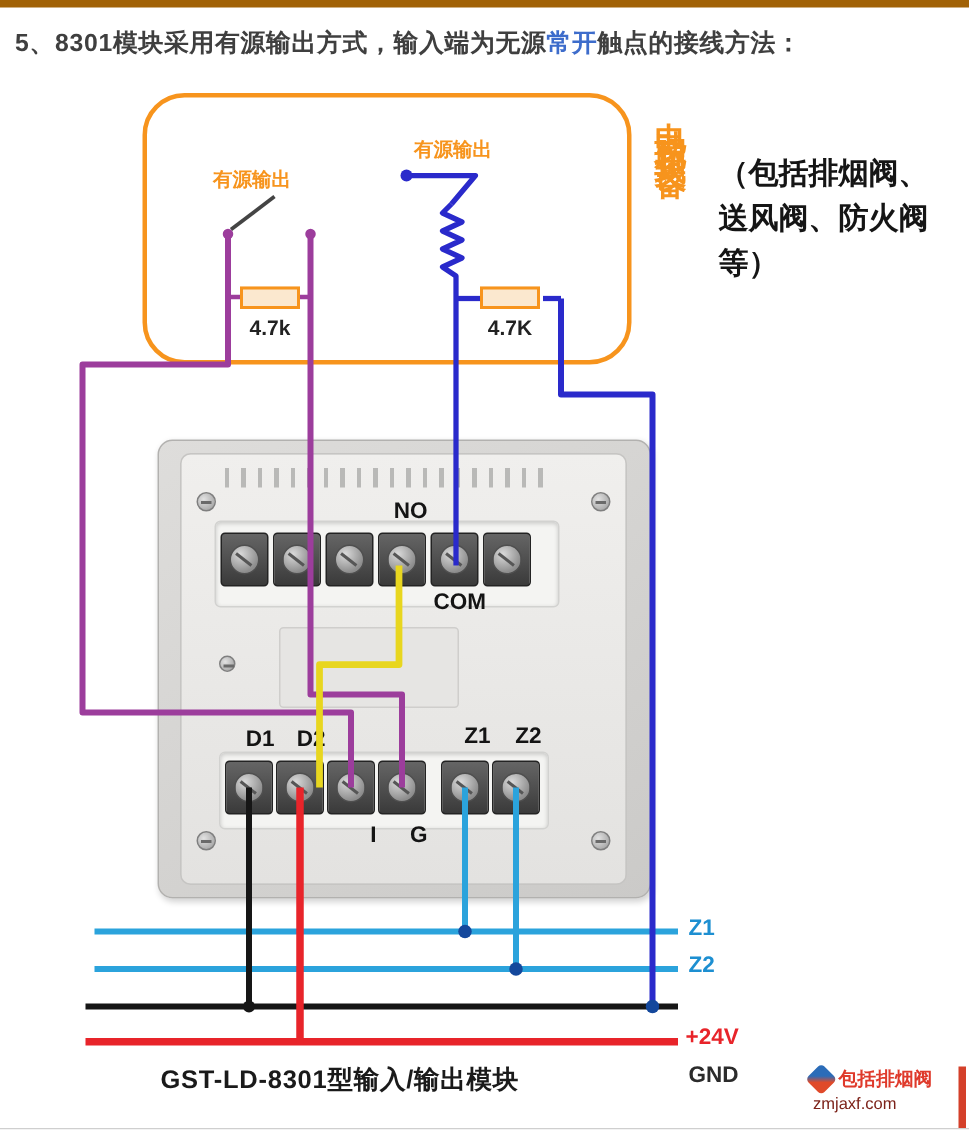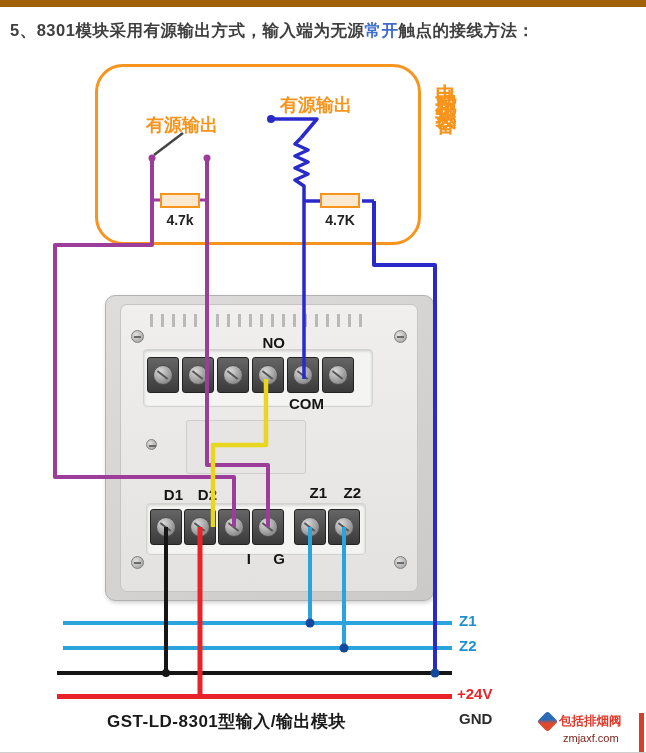--- a/index.html
+++ b/index.html
@@ -1,27 +1,27 @@
 <!DOCTYPE html>
 <html><head>
 <meta charset="utf-8">
 <style>
   html,body{margin:0;padding:0;background:#fff;}
   #canvas{
     position:relative;width:646px;height:753px;background:#ffffff;
     font-family:"Liberation Sans",sans-serif;overflow:hidden;
-    border-top:7px solid #a16207;border-bottom:1px solid #cfcfcf;box-sizing:border-box;
+    border-top:5px solid #a16207;border-bottom:1px solid #cfcfcf;box-sizing:border-box;
   }
   .abs{position:absolute;}
   
   .title{left:10px;top:13px;font-size:16.5px;font-weight:600;color:#3f3f3f;letter-spacing:.5px;}
   .title .hl{color:#3D6CCB;}
   
   .obox{left:95px;top:57px;width:320px;height:175px;border:3px solid #F7941D;border-radius:28px;}
-  .olabel{font-size:18px;font-weight:700;color:#F7941D;text-align:center;}
+  .olabel{font-size:13px;font-weight:700;color:#F7941D;text-align:left;}
   .device-label{left:432px;top:60px;height:195px;writing-mode:vertical-rl;font-size:21px;font-weight:700;
     color:#F7941D;letter-spacing:5px;}
   .note{left:479px;top:96px;width:168px;font-family:"Liberation Serif",serif;font-size:20px;
     font-weight:600;color:#151515;line-height:30px;}
   
   .res{width:40px;height:15px;border:2.5px solid #F7941D;background:#FBE8CF;box-sizing:border-box;}
   .res-label{width:44px;text-align:center;font-size:14px;font-weight:700;color:#222;}
   
   .mod-outer{left:105px;top:288px;width:327px;height:304px;border-radius:10px;
     background:linear-gradient(145deg,#dedddb,#cbcac8);border:1px solid #b2b1af;
@@ -52,37 +52,42 @@
   .lbl-z{color:#1D8FD1;}
   .lbl-gnd{color:#2b2b2b;}
   .lbl-v24{color:#E8242A;}
   .caption{left:107px;top:703px;font-size:17px;font-weight:700;color:#1a1a1a;letter-spacing:.5px;}
   
   .wm{left:540px;top:706px;width:98px;}
   .wm-row{display:flex;align-items:center;gap:4px;}
   .wm-logo{width:15px;height:15px;border-radius:3px;transform:rotate(45deg);
     background:linear-gradient(135deg,#2b6cb8 40%,#e04a2a 60%);}
   .wm-name{color:#DF3A2B;font-size:12.5px;font-weight:700;white-space:nowrap;}
-  .wm-site{color:#7c2219;font-size:11px;margin-top:2px;margin-left:23px;}
+  .wm-site{color:#7c2219;font-size:11px;margin-top:2px;margin-left:2px;}
   .wm-bar{left:639px;top:706px;width:5px;height:44px;background:#D4402A;}
   svg.overlay{left:0;top:0;pointer-events:none;z-index:20;}
 </style>
 </head>
 <body>
 
 <div id="canvas">
 
   <div class="abs title">
     <span>5、8301模块采用有源输出方式，输入端为无源</span><span class="hl">常开</span><span>触点的接线方法：</span>
   </div>
 
   <div class="abs obox"></div>
   <div class="abs olabel" style="left:142px;top:106px;width:80px;">有源输出</div>
   <div class="abs olabel" style="left:276px;top:86px;width:80px;">有源输出</div>
   <div class="abs device-label">电动脱扣式设备</div>
+  <div class="abs note">
+    <div>（包括排烟阀、</div>
+    <div>送风阀、防火阀</div>
+    <div>等）</div>
+  </div>
 
   <div class="abs res" style="left:160px;top:186px;"></div>
   <div class="abs res-label" style="left:158px;top:205px;">4.7k</div>
   <div class="abs res" style="left:320px;top:186px;"></div>
   <div class="abs res-label" style="left:318px;top:205px;">4.7K</div>
 
   <div class="abs mod-outer"></div>
   <div class="abs mod-inner"></div>
   <div class="abs mod-slits"></div>
   <div class="abs mod-inset"></div>

